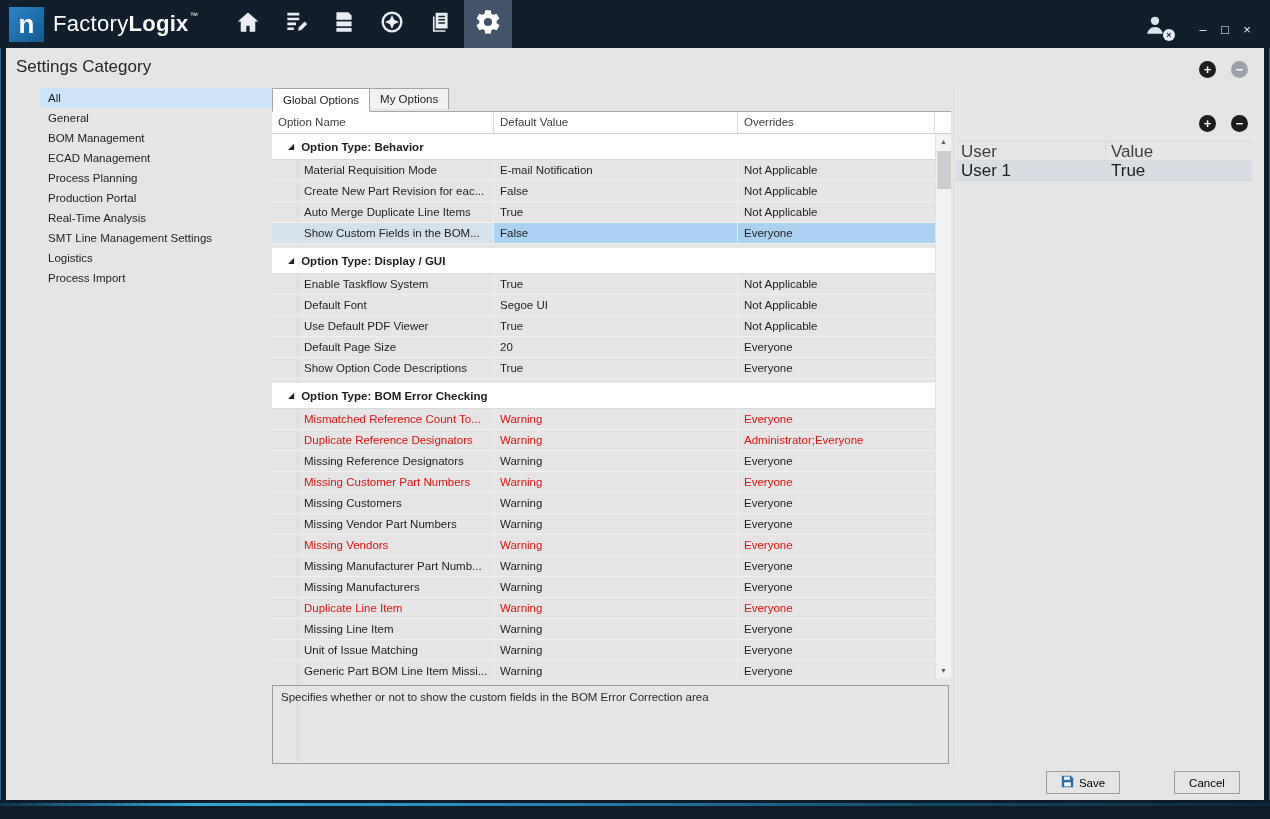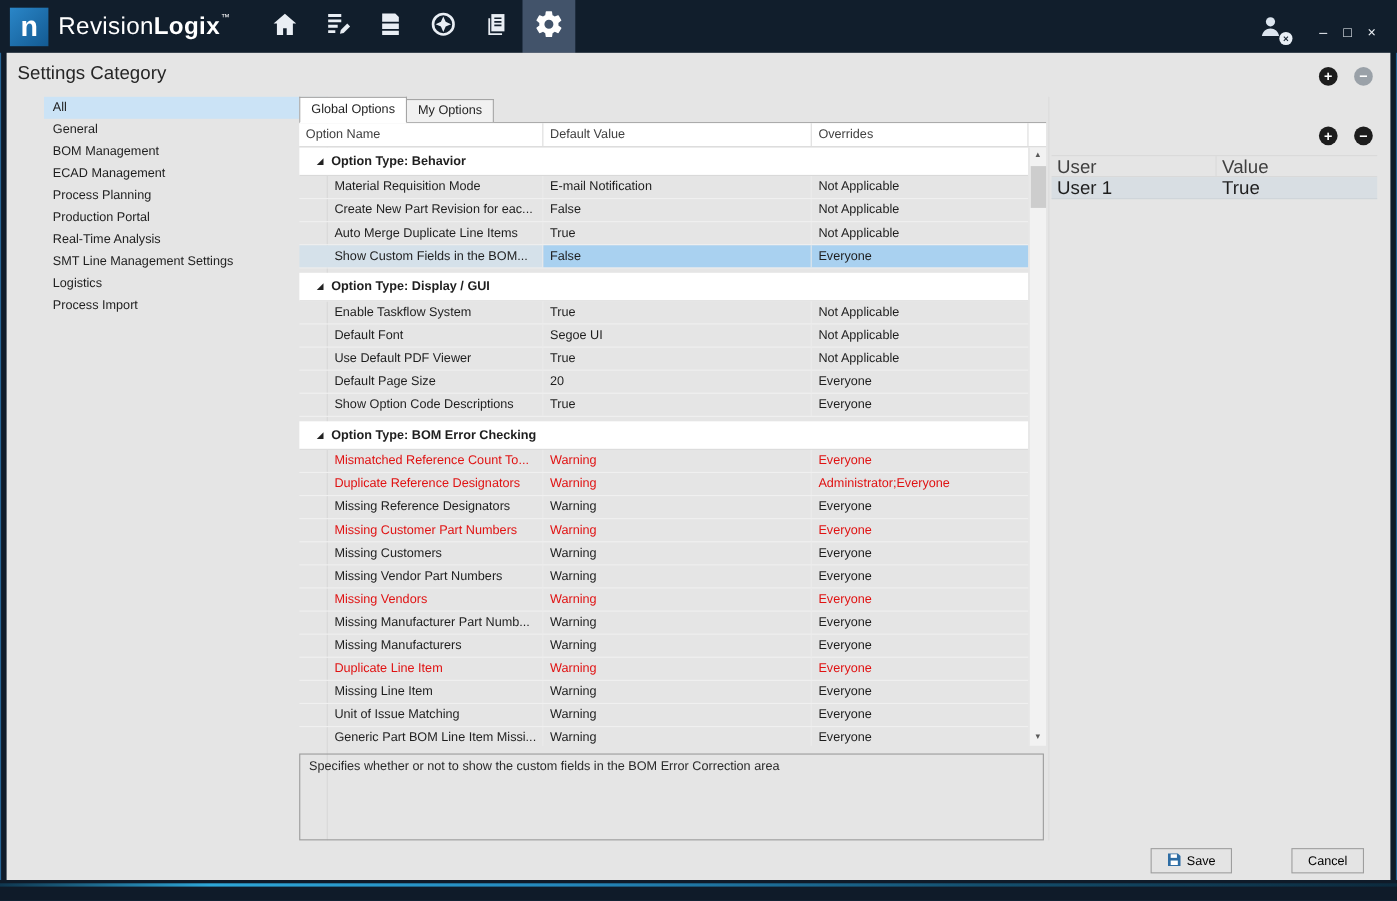--- a/index.html
+++ b/index.html
@@ -39,21 +39,21 @@
   .circle.black { background:#1d1d1d; }
   .circle.gray  { background:#9aa1a8; }
 
   
   .sidebar { position:absolute; left:4px; top:40px; width:258px; height:676px; border-right:1px solid #d8d8d8; font-size:11.5px;margin-left:30px; }
   .sb-item { height:20px; line-height:20px; padding-left:8px; cursor:pointer; white-space:nowrap; }
   .sb-item.selected { background:#cbe3f6; }
 
   
   .tabstrip { position:absolute; left:266px; top:40px; width:679px; height:24px; border-bottom:1px solid #a5a5a5;
-              font-size:11.5px; display:flex; align-items:flex-end; }
+              font-size:11.5px; display:flex; align-items:flex-start; }
   .tab { height:21px; line-height:20px; padding:0 10px; background:#f1f1f1; border:1px solid #a5a5a5; border-bottom:none; cursor:pointer; }
   .tab.active { height:24px; line-height:23px; background:#fff; margin-bottom:-1px; border-bottom:1px solid #fff; z-index:2; position:relative; }
   .tab.inactive { margin-left:-1px; }
 
   
   .grid-header { position:absolute; left:266px; top:64px; width:679px; height:22px; display:flex;
                  border-bottom:1px solid #cfcfcf; font-size:11.5px; color:#404040; background:#fff; }
   .gh { line-height:21px; padding-left:6px; border-right:1px solid #dcdcdc; cursor:pointer; }
   .gh.name { width:222px; } .gh.val { width:244px; } .gh.ovr { width:197px; } .gh.stub { width:16px; border-right:none; }
 
@@ -101,21 +101,21 @@
 </style>
 </head>
 <body>
 
 <div class="app">
 
   <header class="topbar">
     <div class="logo">
       <span>n</span>
     </div>
-    <div class="brandtext"><span class="bt1">Revision</span><span class="bt2">Logix</span><span class="tm">™</span></div>
+    <div class="brandtext"><span class="bt1">Factory</span><span class="bt2">Logix</span><span class="tm">™</span></div>
 
     <nav class="topnav">
       <div class="navtile">
         <span>
           <svg viewBox="0 0 24 24" width="26" height="26">
               <path fill="#e9eef4" d="M12 3.2 2.5 11.5h2.8V21h5.2v-5.6h3V21h5.2v-9.5h2.8z"></path>
             </svg>
         </span>
       </div>
       <div class="navtile">

